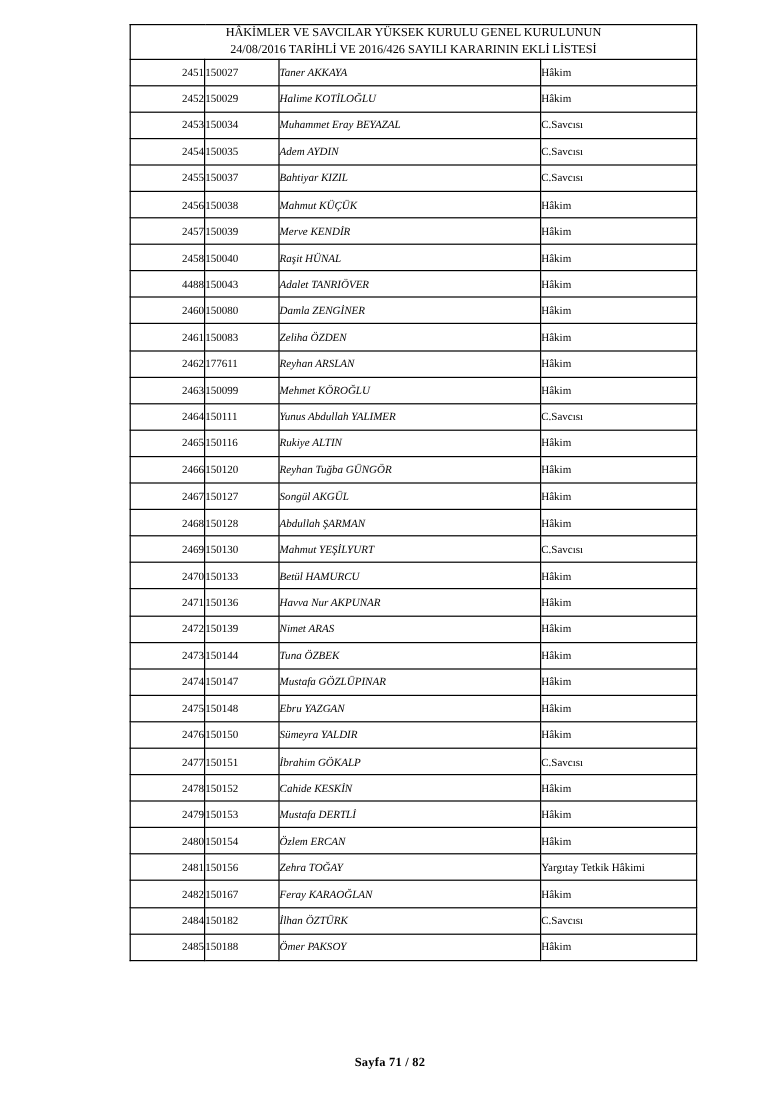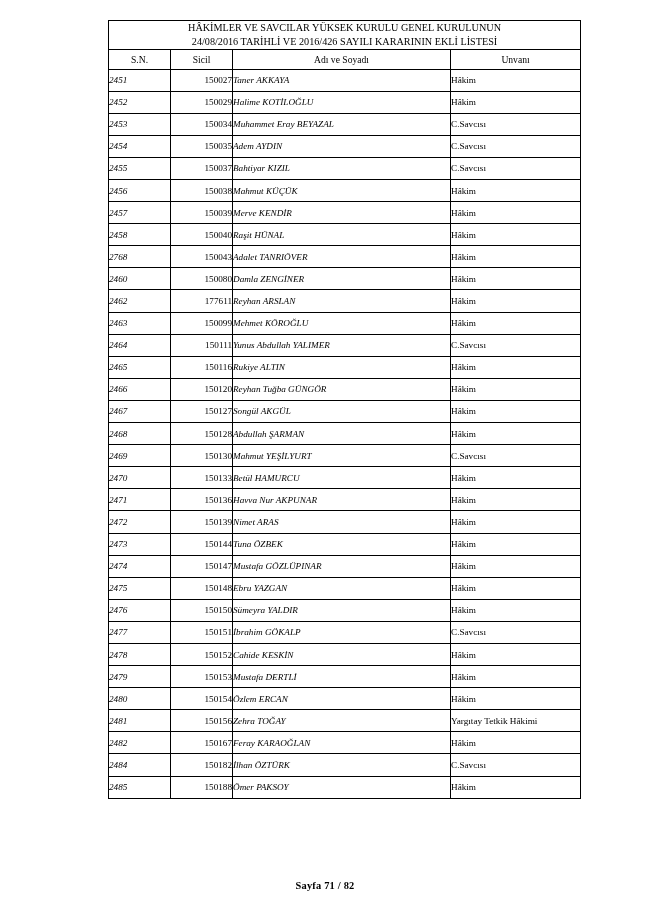--- a/index.html
+++ b/index.html
@@ -50,22 +50,22 @@
     font-size: 9.6px;
     font-weight: bold;
     height: 19px;
     padding: 2px 0 3px 0;
   }
   tbody td {
     font-size: 9.2px;
     height: 21.1px;
     padding: 0;
   }
-  td.c-sn { text-align: left; font-style: italic; }
-  td.c-sicil { text-align: right; margin-left: 24px; }
+  td.c-sn { text-align: right; }
+  td.c-sicil { text-align: left; margin-left: 24px; }
   td.c-ad { padding-left: 5px; font-style: italic; }
   td.c-unvan { padding-left: 5px; }
   .footer {
     position: absolute;
     left: 0;
     right: 0;
     bottom: 29px;
     text-align: center;
     font-size: 10.4px;
     font-weight: bold;
@@ -84,26 +84,20 @@
       <col class="col-ad">
       <col class="col-unvan">
     </colgroup>
     <thead>
       <tr>
         <td class="title-cell" colspan="4">
           <span class="line">HÂKİMLER VE SAVCILAR YÜKSEK KURULU GENEL KURULUNUN</span>
           <span class="line">24/08/2016 TARİHLİ VE 2016/426 SAYILI KARARININ EKLİ LİSTESİ</span>
         </td>
       </tr>
-      <tr>
-        <td>S.N.</td>
-        <td>Sicil</td>
-        <td>Adı ve Soyadı</td>
-        <td>Unvanı</td>
-      </tr>
     </thead>
     <tbody id="tbody">
         <tr>
           <td class="c-sn">2451</td>
           <td class="c-sicil">150027</td>
           <td class="c-ad">Taner AKKAYA</td>
           <td class="c-unvan">Hâkim</td>
         </tr>
         <tr>
           <td class="c-sn">2452</td>
@@ -141,29 +135,35 @@
           <td class="c-ad">Merve KENDİR</td>
           <td class="c-unvan">Hâkim</td>
         </tr>
         <tr>
           <td class="c-sn">2458</td>
           <td class="c-sicil">150040</td>
           <td class="c-ad">Raşit HÜNAL</td>
           <td class="c-unvan">Hâkim</td>
         </tr>
         <tr>
-          <td class="c-sn">2768</td>
+          <td class="c-sn">4488</td>
           <td class="c-sicil">150043</td>
           <td class="c-ad">Adalet TANRIÖVER</td>
           <td class="c-unvan">Hâkim</td>
         </tr>
         <tr>
           <td class="c-sn">2460</td>
           <td class="c-sicil">150080</td>
           <td class="c-ad">Damla ZENGİNER</td>
+          <td class="c-unvan">Hâkim</td>
+        </tr>
+        <tr>
+          <td class="c-sn">2461</td>
+          <td class="c-sicil">150083</td>
+          <td class="c-ad">Zeliha ÖZDEN</td>
           <td class="c-unvan">Hâkim</td>
         </tr>
         <tr>
           <td class="c-sn">2462</td>
           <td class="c-sicil">177611</td>
           <td class="c-ad">Reyhan ARSLAN</td>
           <td class="c-unvan">Hâkim</td>
         </tr>
         <tr>
           <td class="c-sn">2463</td>

